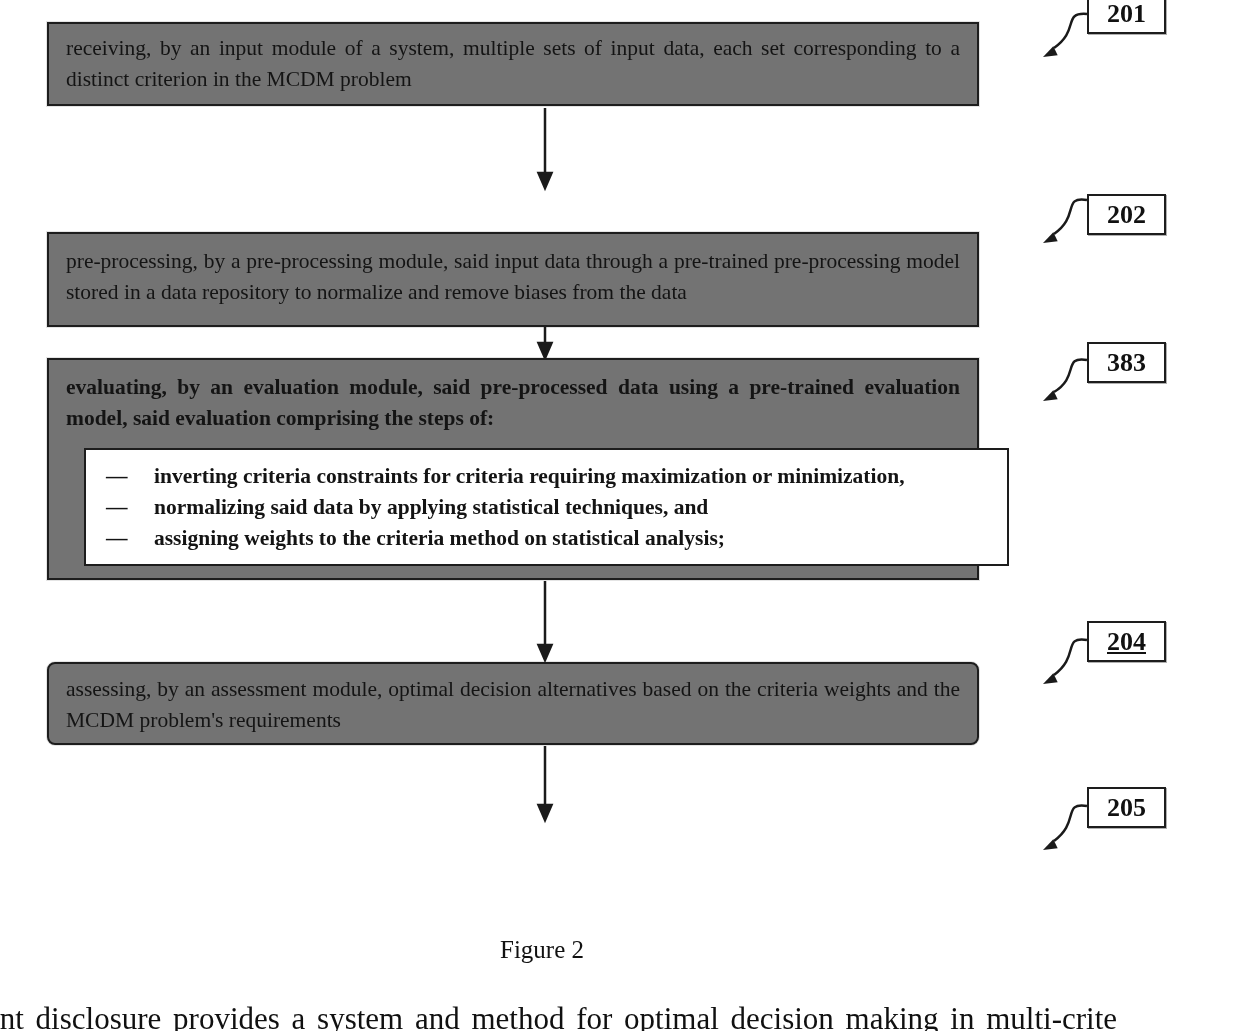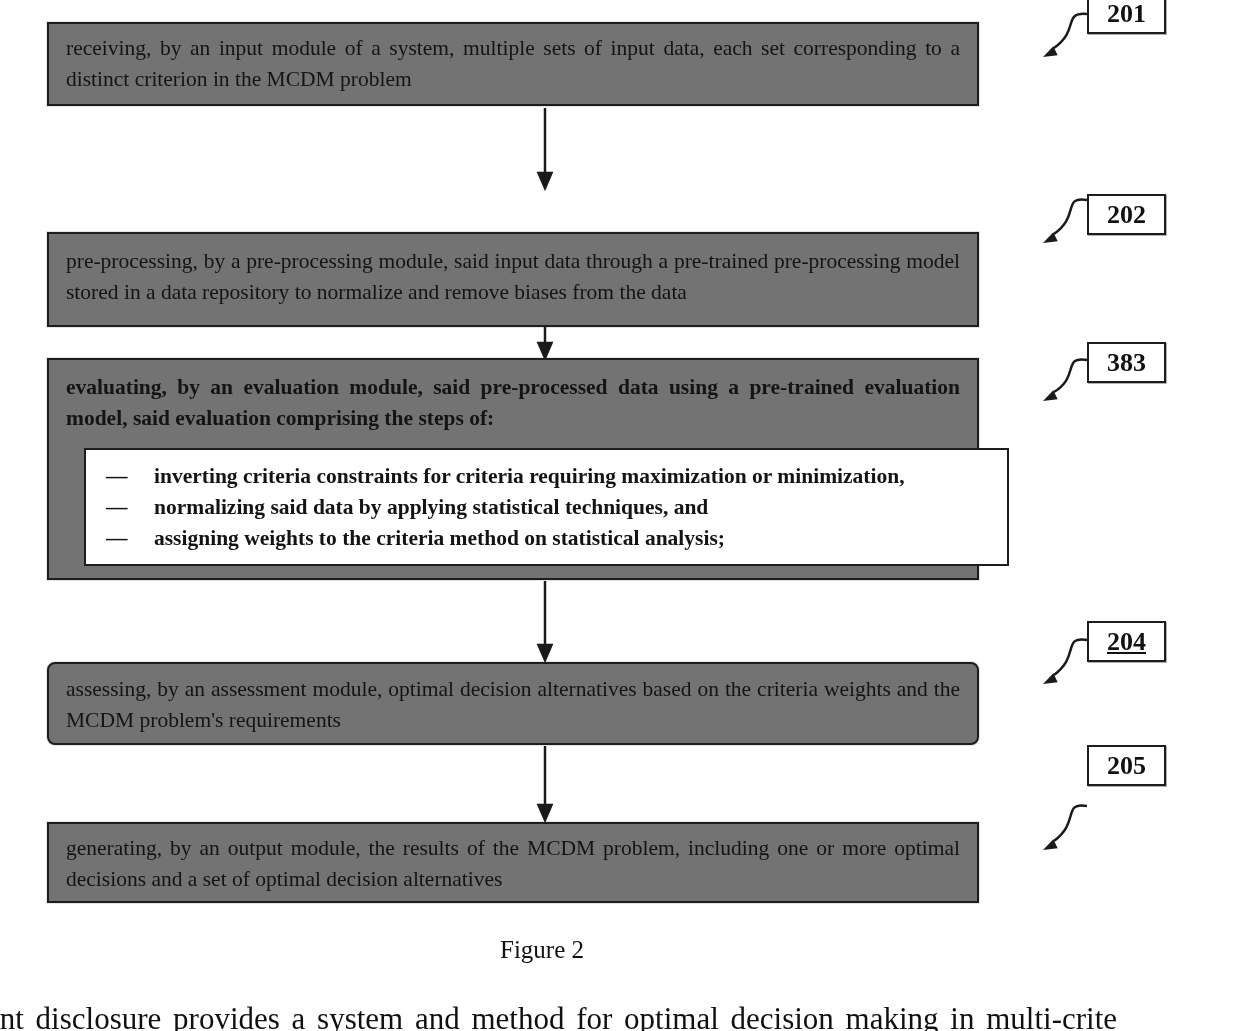--- a/index.html
+++ b/index.html
@@ -88,21 +88,21 @@
     text-align: center;
     font-weight: bold;
     font-size: 26px;
     line-height: 38px;
     color: #111111;
   }
   .label-201 { top: -7px; }
   .label-202 { top: 194px; }
   .label-203 { top: 342px; }
   .label-204 { top: 621px; text-decoration: underline; }
-  .label-205 { top: 745px; }
+  .label-205 { top: 787px; }
   .caption {
     position: absolute;
     left: 47px;
     top: 936px;
     width: 990px;
     text-align: center;
     font-weight: normal;
     font-size: 25px;
     color: #111111;
   }
@@ -172,23 +172,20 @@
         <span class="dash">—</span>
         <span>assigning weights to the criteria method on statistical analysis;</span>
       </div>
     </div>
   </div>
 
   <div class="flow-box box-204">
     <p class="box-text">assessing, by an assessment module, optimal decision alternatives based on the criteria weights and the MCDM problem's requirements</p>
   </div>
 
-  <div class="flow-box box-205">
-    <p class="box-text">generating, by an output module, the results of the MCDM problem, including one or more optimal decisions and a set of optimal decision alternatives</p>
-  </div>
 
   <div class="ref-label label-201">201</div>
   <div class="ref-label label-202">202</div>
   <div class="ref-label label-203">383</div>
   <div class="ref-label label-204">204</div>
   <div class="ref-label label-205">205</div>
 
   <div class="caption">Figure 2</div>
 
   <div class="body-text">ent disclosure provides a system and method for optimal decision making in multi-crite</div>

